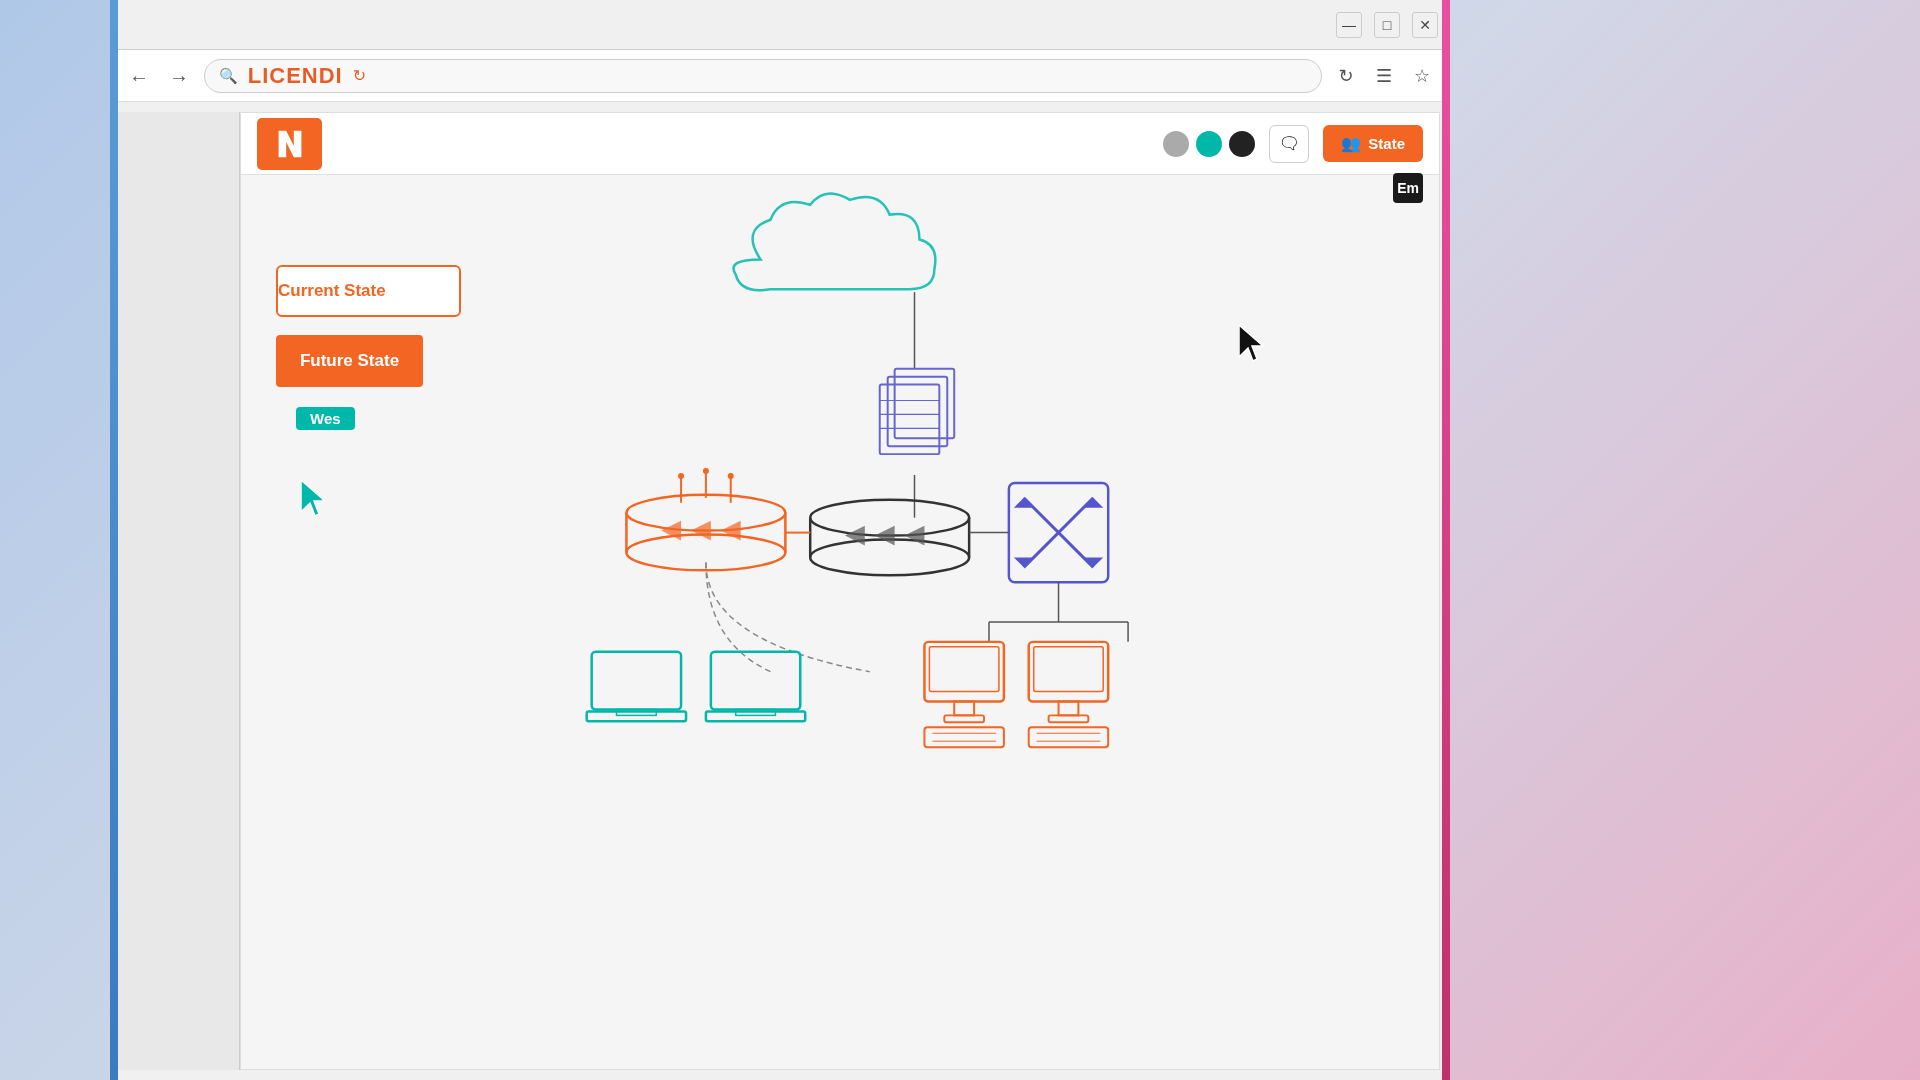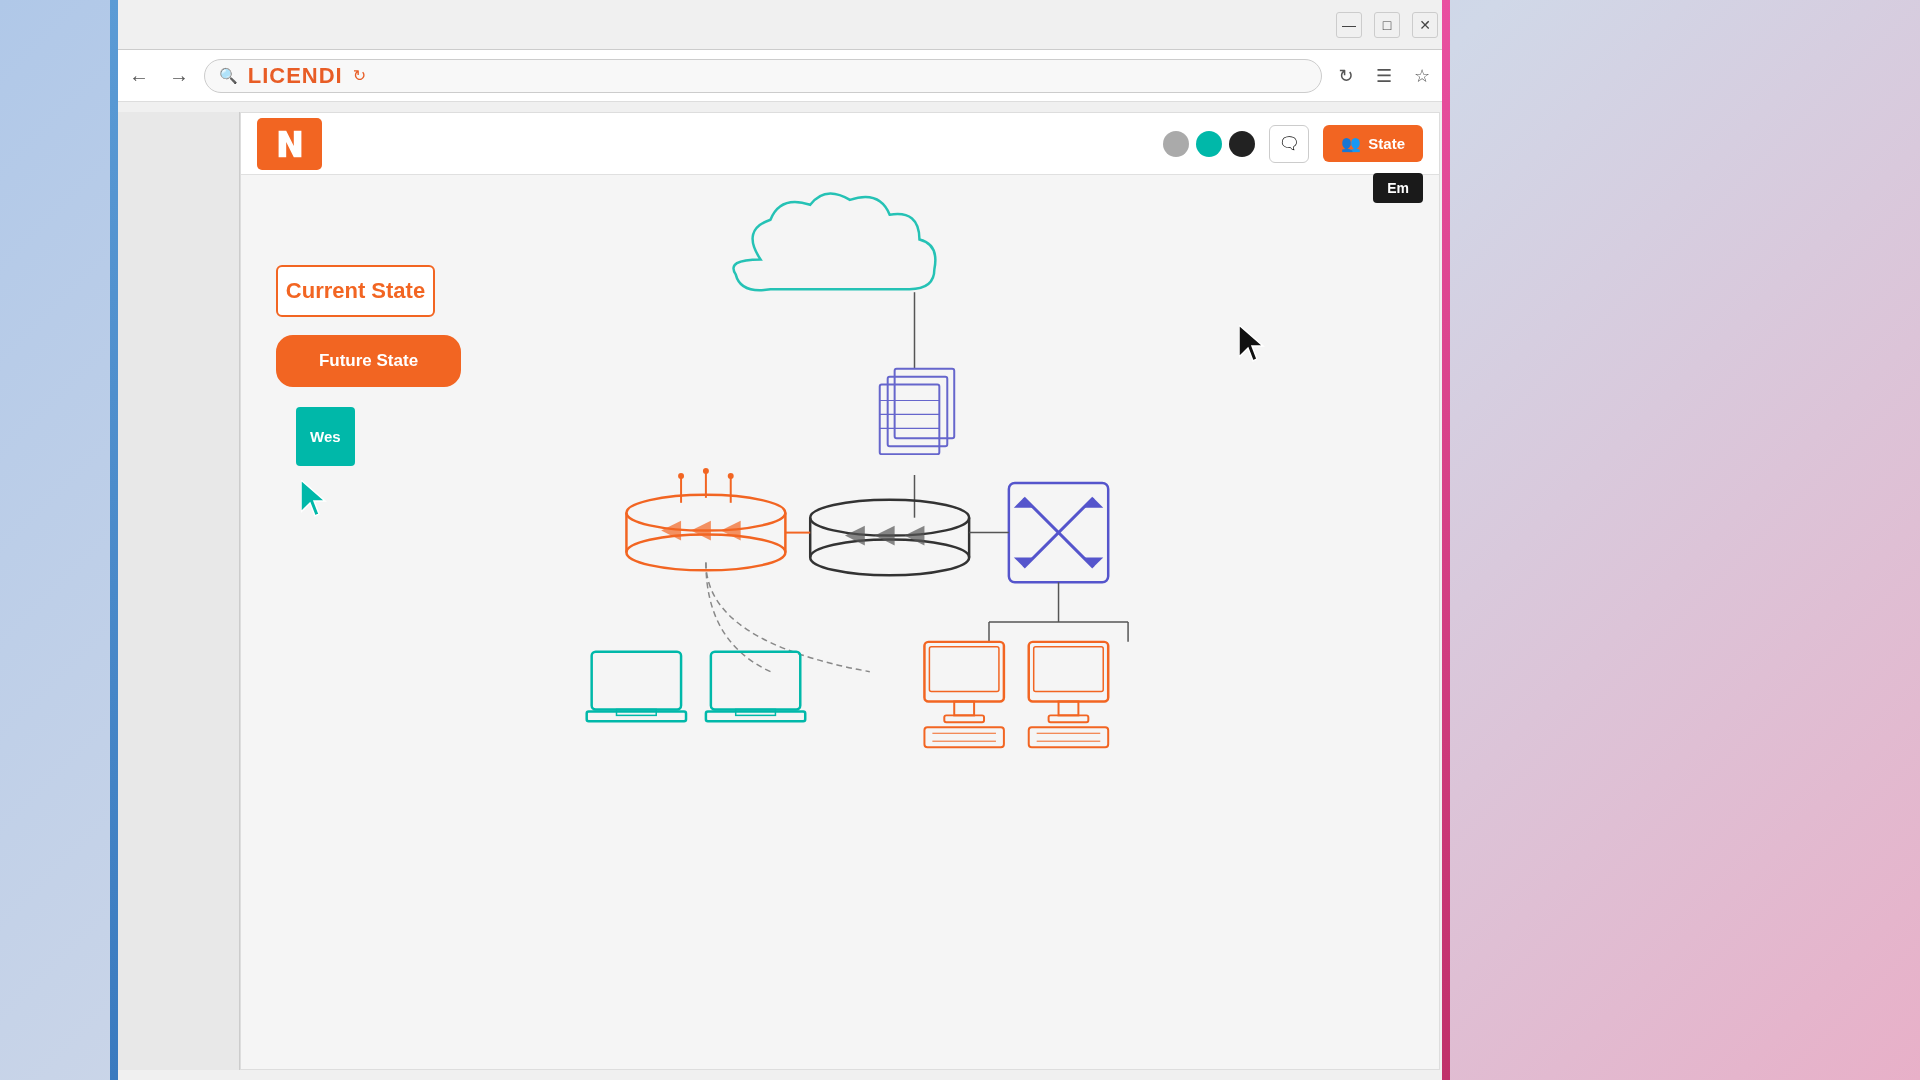--- a/index.html
+++ b/index.html
@@ -78,35 +78,35 @@
             <span>🗨</span>
           </div>
 
           <button style="background:#f26522;color:white;border:none;border-radius:6px;padding:9px 18px;font-size:15px;font-weight:600;cursor:pointer;display:flex;align-items:center;gap:7px;">
             <span style="font-size:16px;">👥</span>
             <span>State</span>
           </button>
         </div>
       </div>
 
-      <div style="position:absolute;top:60px;right:16px;background:#1a1a1a;color:white;padding:7px 14px;border-radius:4px;font-size:14px;font-weight:600;z-index:20;">
+      <div style="position:absolute;top:60px;right:16px;background:#1a1a1a;color:white;padding:7px 4px;border-radius:4px;font-size:14px;font-weight:600;z-index:20;">
         <span>Em</span>
       </div>
 
       <div style="position:absolute;top:62px;left:0;right:0;bottom:0;background:#f5f5f5;overflow:hidden;">
 
-        <div style="position:absolute;top:90px;left:35px;width:159px;height:52px;border:2px solid #f26522;border-radius:6px;background:white;color:#f26522;font-size:22px;font-weight:600;display:flex;align-items:center;justify-content:center;cursor:pointer;">
+        <div style="position:absolute;top:90px;left:35px;width:185px;height:52px;border:2px solid #f26522;border-radius:6px;background:white;color:#f26522;font-size:17px;font-weight:600;display:flex;align-items:center;justify-content:flex-start;cursor:pointer;">
           <span>Current State</span>
         </div>
 
-        <div style="position:absolute;top:160px;left:35px;width:185px;height:52px;border-radius:17px;background:#f26522;color:white;font-size:17px;font-weight:600;display:flex;align-items:center;justify-content:center;cursor:pointer;border:2px solid #f26522;">
+        <div style="position:absolute;top:160px;left:35px;width:147px;height:52px;border-radius:4px;background:#f26522;color:white;font-size:17px;font-weight:600;display:flex;align-items:center;justify-content:center;cursor:pointer;border:2px solid #f26522;">
           <span>Future State</span>
         </div>
 
-        <div style="position:absolute;top:232px;left:55px;background:#00b8a9;color:white;padding:21px 14px;border-radius:4px;font-size:15px;font-weight:600;">
+        <div style="position:absolute;top:232px;left:55px;background:#00b8a9;color:white;padding:3px 14px;border-radius:4px;font-size:15px;font-weight:600;">
           <span>Wes</span>
         </div>
 
         <svg style="position:absolute;top:0;left:0;width:100%;height:100%;" viewBox="0 0 1100 900" xmlns="http://www.w3.org/2000/svg">
 
           <g transform="translate(390, 15)">
             <path d="M80,70 Q60,40 90,30 Q100,5 130,15 Q145,-5 170,10 Q200,0 210,25 Q240,20 240,50 Q260,55 255,80 Q255,100 230,100 L90,100 Q60,105 55,85 Q45,70 80,70 Z" fill="none" stroke="#00b8a9" stroke-width="2.5" opacity="0.85"></path>
           </g>
 
           <line x1="625" y1="118" x2="625" y2="195" stroke="#555" stroke-width="1.5"></line>

